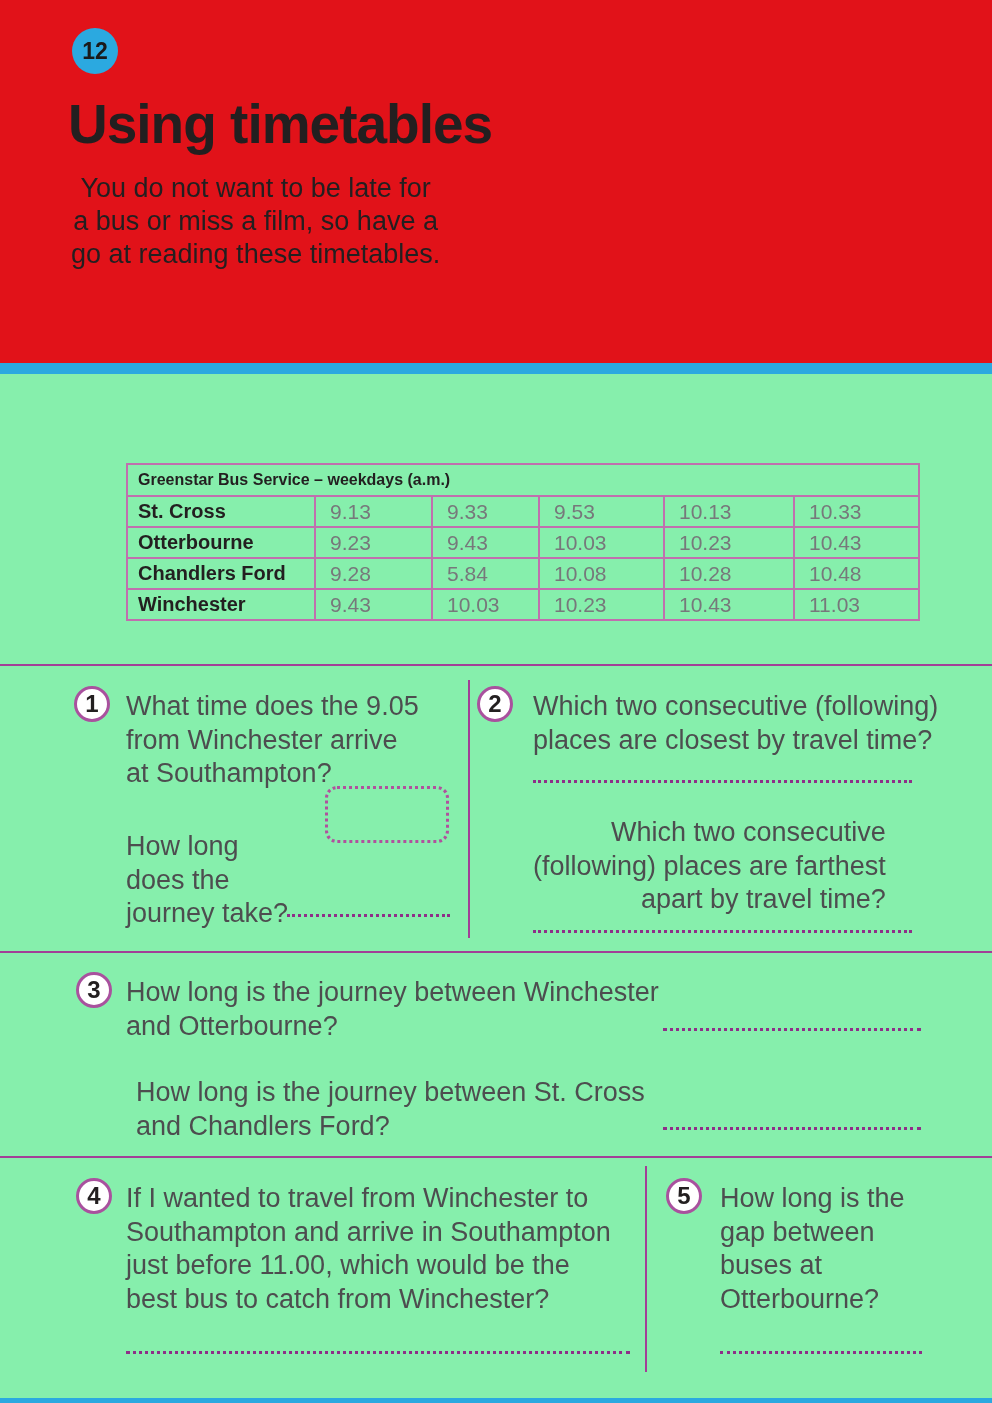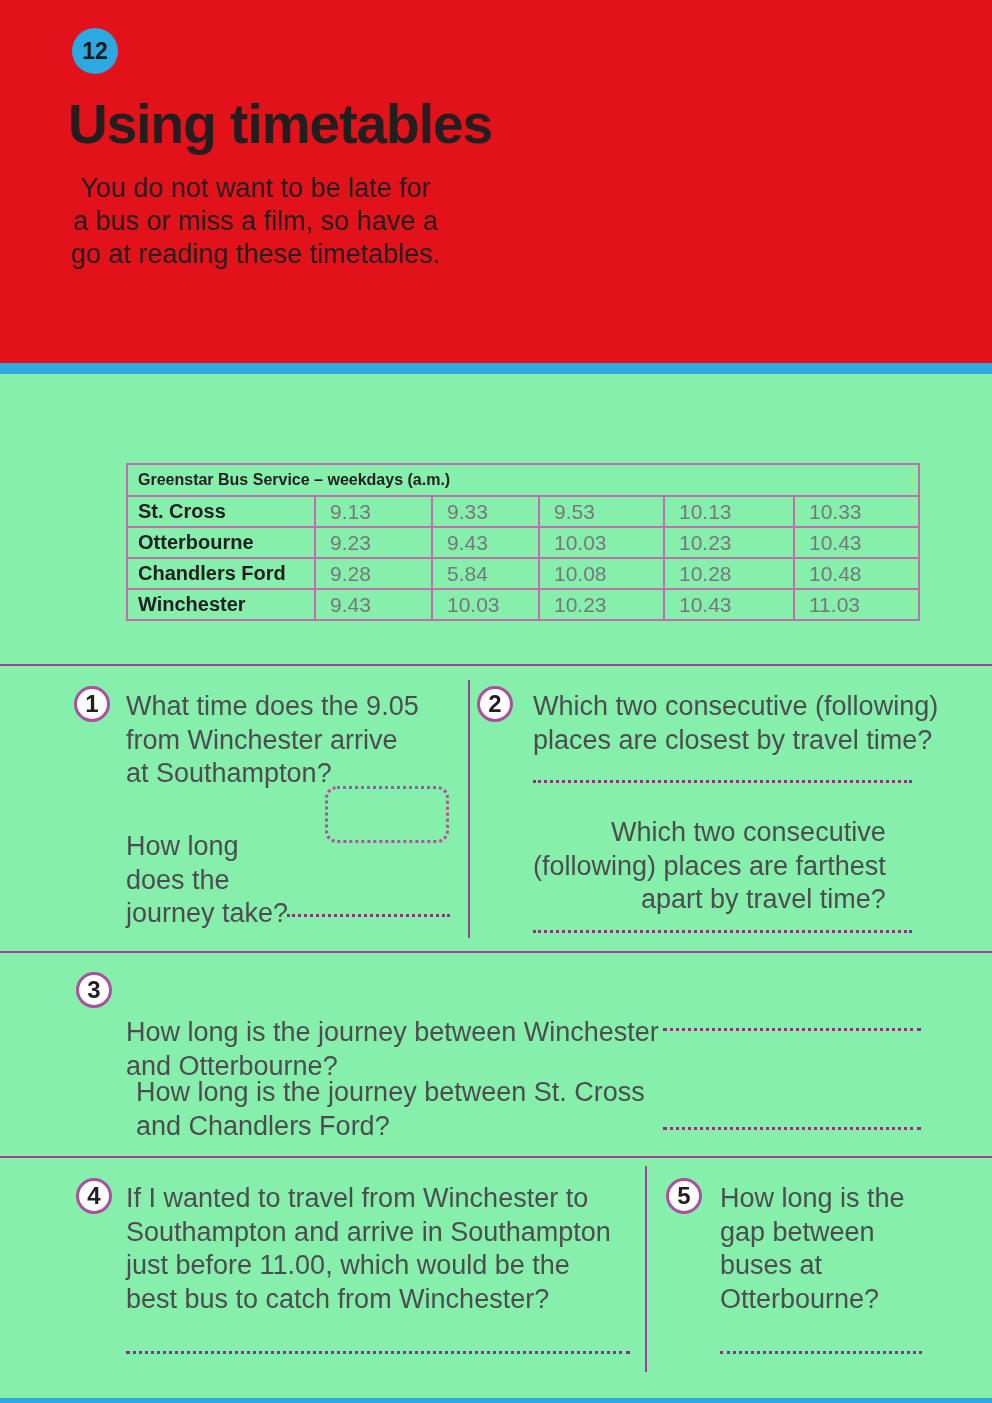--- a/index.html
+++ b/index.html
@@ -124,21 +124,21 @@
   <div class="qtext" style="left:533px; top:690px;">Which two consecutive (following)
 places are closest by travel time?</div>
   <div class="dotline" style="left:533px; top:779px; width:379px;"></div>
   <div class="qtext" style="left:533px; top:816px;text-align:right;">Which two consecutive
 (following) places are farthest
 apart by travel time?</div>
   <div class="dotline" style="left:533px; top:929px; width:379px;"></div>
 
   <div class="hr" style="top:951px;"></div>
   <div class="qcircle" style="left:76px; top:972px;">3</div>
-  <div class="qtext" style="left:126px; top:976px;margin-top:40px;">How long is the journey between Winchester
+  <div class="qtext" style="left:126px; top:976px;">How long is the journey between Winchester
 and Otterbourne?</div>
   <div class="dotline" style="left:663px; top:1027px; width:258px;"></div>
   <div class="qtext" style="left:136px; top:1076px;">How long is the journey between St. Cross
 and Chandlers Ford?</div>
   <div class="dotline" style="left:663px; top:1126px; width:258px;"></div>
 
   <div class="hr" style="top:1156px;"></div>
   <div class="vr" style="left:645px; top:1166px; height:206px;"></div>
 
   <div class="qcircle" style="left:76px; top:1178px;">4</div>

